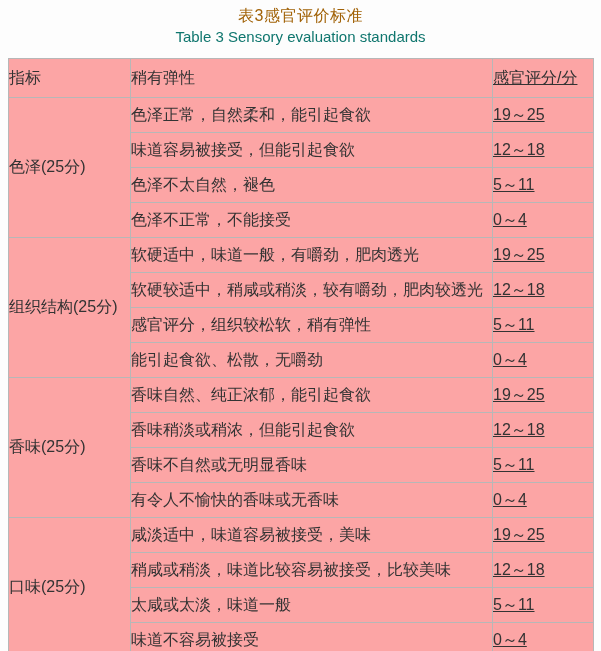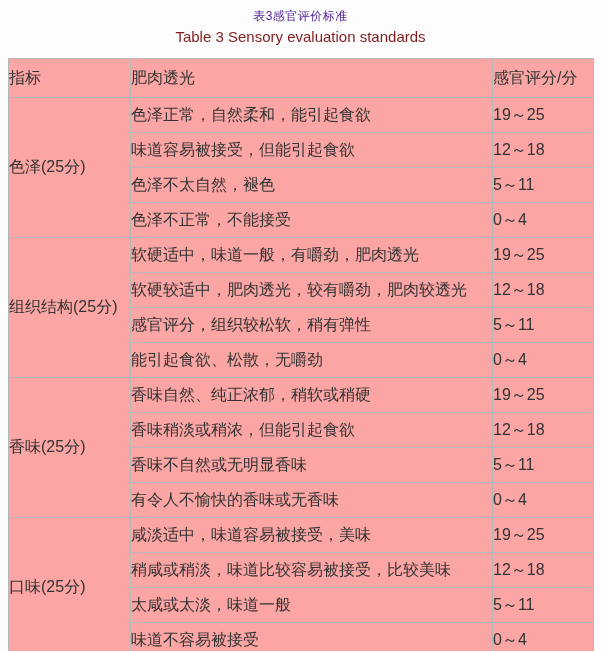--- a/index.html
+++ b/index.html
@@ -9,30 +9,30 @@
   }
   .page {
     position: relative;
     width: 601px;
     height: 651px;
     background: #fdfdfd;
     overflow: hidden;
   }
   .caption-zh {
     text-align: center;
-    font-size: 12px;
-    color: #4c1d95;
+    font-size: 16px;
+    color: #a16207;
     padding-top: 5px;
     line-height: 22px;
     letter-spacing: 0.5px;
   }
   .caption-en {
     text-align: center;
     font-size: 15px;
-    color: #7f1d1d;
+    color: #0f766e;
     line-height: 20px;
   }
   table.sensory {
     border-collapse: collapse;
     table-layout: fixed;
     width: 585px;
     margin: 11px 0 0 8px;
     background: #fca5a5;
   }
   table.sensory th,
@@ -47,39 +47,39 @@
     text-align: left;
     padding: 0;
   }
   table.sensory thead th { height: 38px; }
   table.sensory tbody td { height: 34px; }
   .col-indicator { width: 122px; }
   .col-criteria  { width: 362px; }
   .col-score     { width: 101px; }
   .indicator-cell, th.h-indicator { padding-left: 10px; }
   .criteria-cell,  th.h-criteria  { padding-left: 12px; }
-  .score-cell,     th.h-score     { padding-left: 9px; }
+  .score-cell,     th.h-score     { padding-left: 9px; text-decoration: underline; }
 </style>
 </head>
 <body>
 
 <div class="page">
   <div class="caption-zh">表3感官评价标准</div>
   <div class="caption-en">Table 3 Sensory evaluation standards</div>
 
   <table class="sensory">
     <colgroup>
       <col class="col-indicator">
       <col class="col-criteria">
       <col class="col-score">
     </colgroup>
     <thead>
       <tr>
         <th class="h-indicator">指标</th>
-        <th class="h-criteria">肥肉透光</th>
+        <th class="h-criteria">稍有弹性</th>
         <th class="h-score">感官评分/分</th>
       </tr>
     </thead>
     <tbody>
         <tr>
           <td rowspan="4" class="indicator-cell">色泽(25分)</td>
           <td class="criteria-cell">色泽正常，自然柔和，能引起食欲</td>
           <td class="score-cell">19～25</td>
         </tr>
         <tr>
@@ -93,34 +93,34 @@
         <tr>
           <td class="criteria-cell">色泽不正常，不能接受</td>
           <td class="score-cell">0～4</td>
         </tr>
         <tr>
           <td rowspan="4" class="indicator-cell">组织结构(25分)</td>
           <td class="criteria-cell">软硬适中，味道一般，有嚼劲，肥肉透光</td>
           <td class="score-cell">19～25</td>
         </tr>
         <tr>
-          <td class="criteria-cell">软硬较适中，肥肉透光，较有嚼劲，肥肉较透光</td>
+          <td class="criteria-cell">软硬较适中，稍咸或稍淡，较有嚼劲，肥肉较透光</td>
           <td class="score-cell">12～18</td>
         </tr>
         <tr>
           <td class="criteria-cell">感官评分，组织较松软，稍有弹性</td>
           <td class="score-cell">5～11</td>
         </tr>
         <tr>
           <td class="criteria-cell">能引起食欲、松散，无嚼劲</td>
           <td class="score-cell">0～4</td>
         </tr>
         <tr>
           <td rowspan="4" class="indicator-cell">香味(25分)</td>
-          <td class="criteria-cell">香味自然、纯正浓郁，稍软或稍硬</td>
+          <td class="criteria-cell">香味自然、纯正浓郁，能引起食欲</td>
           <td class="score-cell">19～25</td>
         </tr>
         <tr>
           <td class="criteria-cell">香味稍淡或稍浓，但能引起食欲</td>
           <td class="score-cell">12～18</td>
         </tr>
         <tr>
           <td class="criteria-cell">香味不自然或无明显香味</td>
           <td class="score-cell">5～11</td>
         </tr>

